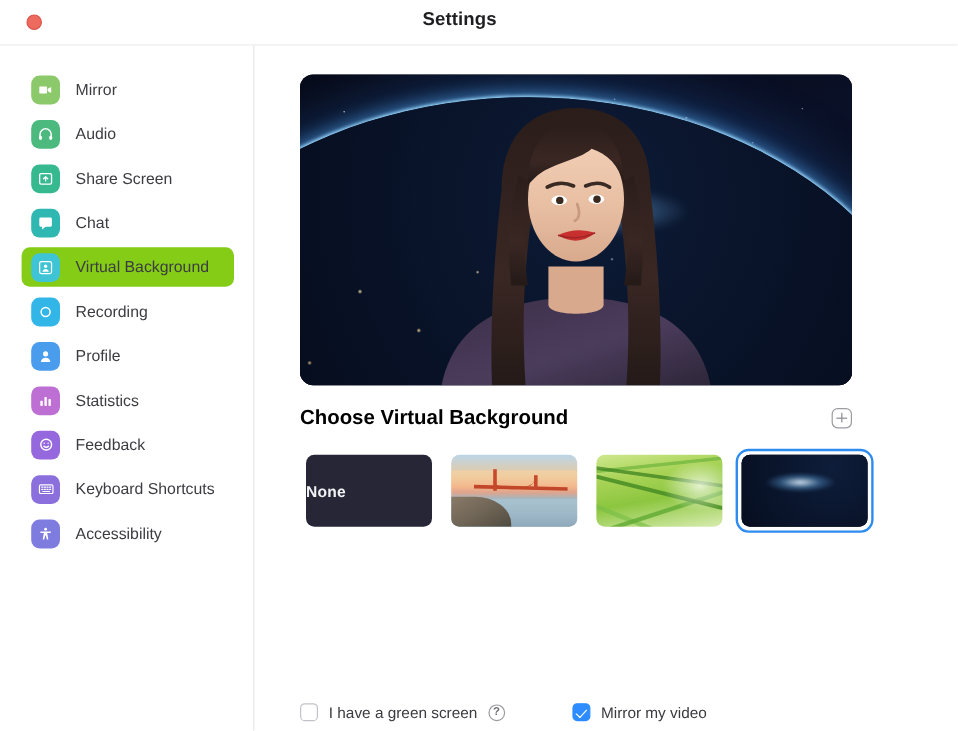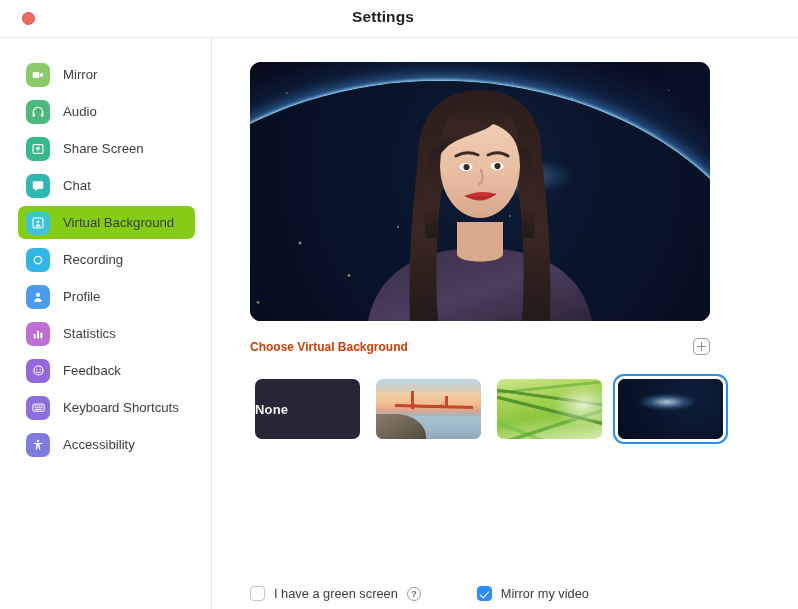--- a/index.html
+++ b/index.html
@@ -207,23 +207,23 @@
   .section-head {
     position: absolute;
     left: 37px;
     top: 300px;
     width: 460px;
     display: flex;
     align-items: center;
     justify-content: space-between;
   }
   .section-title {
-    font-size: 12px;
+    font-size: 17px;
     font-weight: 700;
-    color: #c2410c;
+    color: #000000;
   }
   .add-btn {
     width: 17px;
     height: 17px;
     border: 1.2px solid #9b9ba0;
     border-radius: 5px;
     position: relative;
     cursor: pointer;
     background: #fff;
   }

